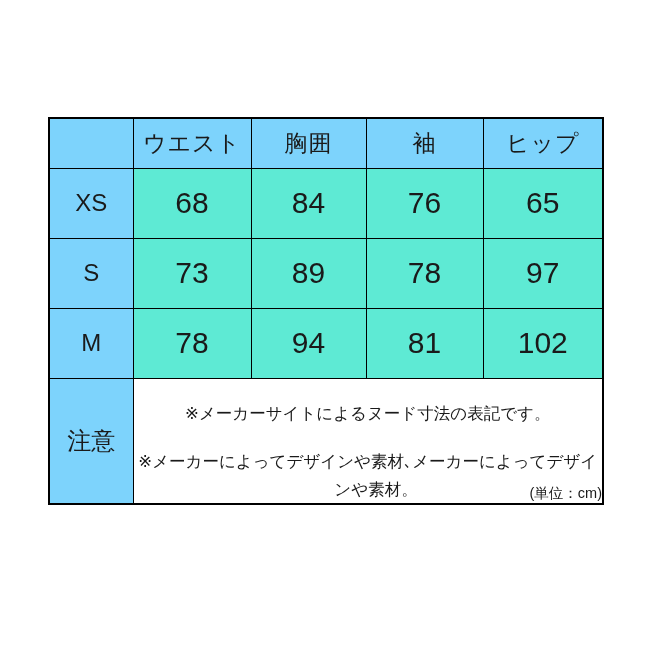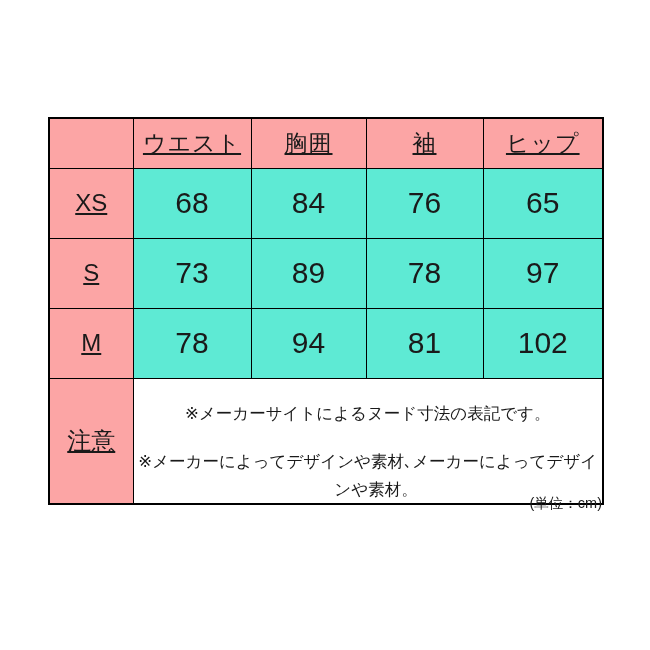--- a/index.html
+++ b/index.html
@@ -42,25 +42,24 @@
   col.c-waist { width: 118px; }
   col.c-chest { width: 115px; }
   col.c-sleeve { width: 117px; }
   col.c-hip { width: 120px; }
 
   tr.header-row { height: 50px; }
   tr.size-row { height: 70px; }
   tr.note-row { height: 102px; }
 
   th.head-cell, th.label-cell {
-    background: #fca5a5;
+    background: #7dd3fc;
     font-size: 23px;
     color: #1a1a1a;
     letter-spacing: 1px;
-    text-decoration: underline;
   }
   th.label-cell { font-size: 24px; letter-spacing: 0; margin-left: 11px; }
   td.value-cell {
     background: #5eead4;
     font-size: 30px;
     color: #1a1a1a;
   }
   td.note-cell {
     background: #ffffff;
     text-align: left;
@@ -70,21 +69,21 @@
   .note-line {
     font-size: 16.5px;
     line-height: 28px;
     color: #1a1a1a;
     padding-left: 1em;
     text-indent: -1em;
     margin-top: 20px;
   }
   .unit-note {
     position: absolute;
-    top: 494px;
+    top: 484px;
     left: 48px;
     width: 554px;
     text-align: right;
     font-size: 14.5px;
     color: #1a1a1a;
   }
 </style>
 </head>
 <body>
 

